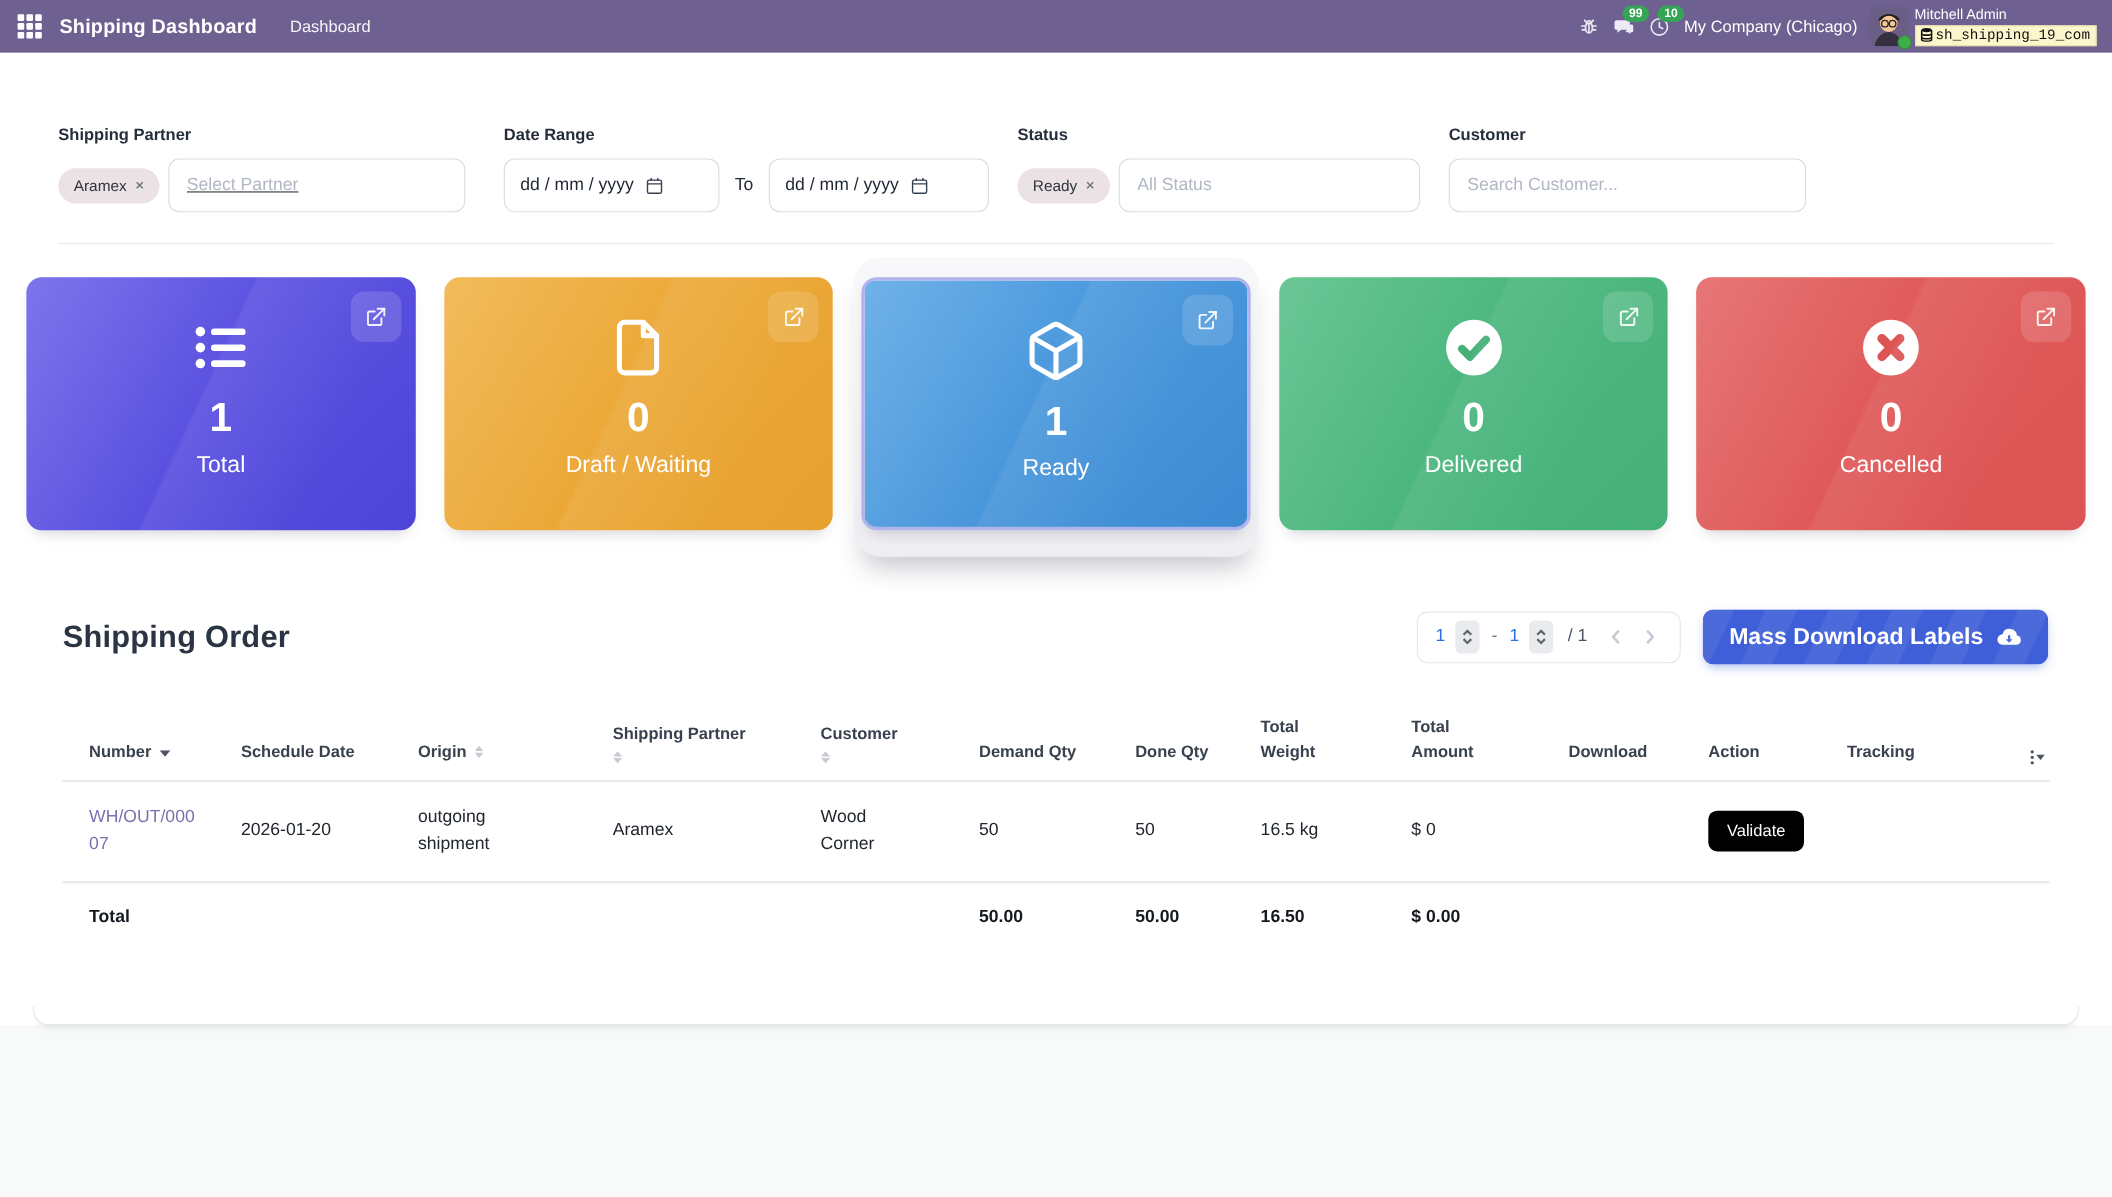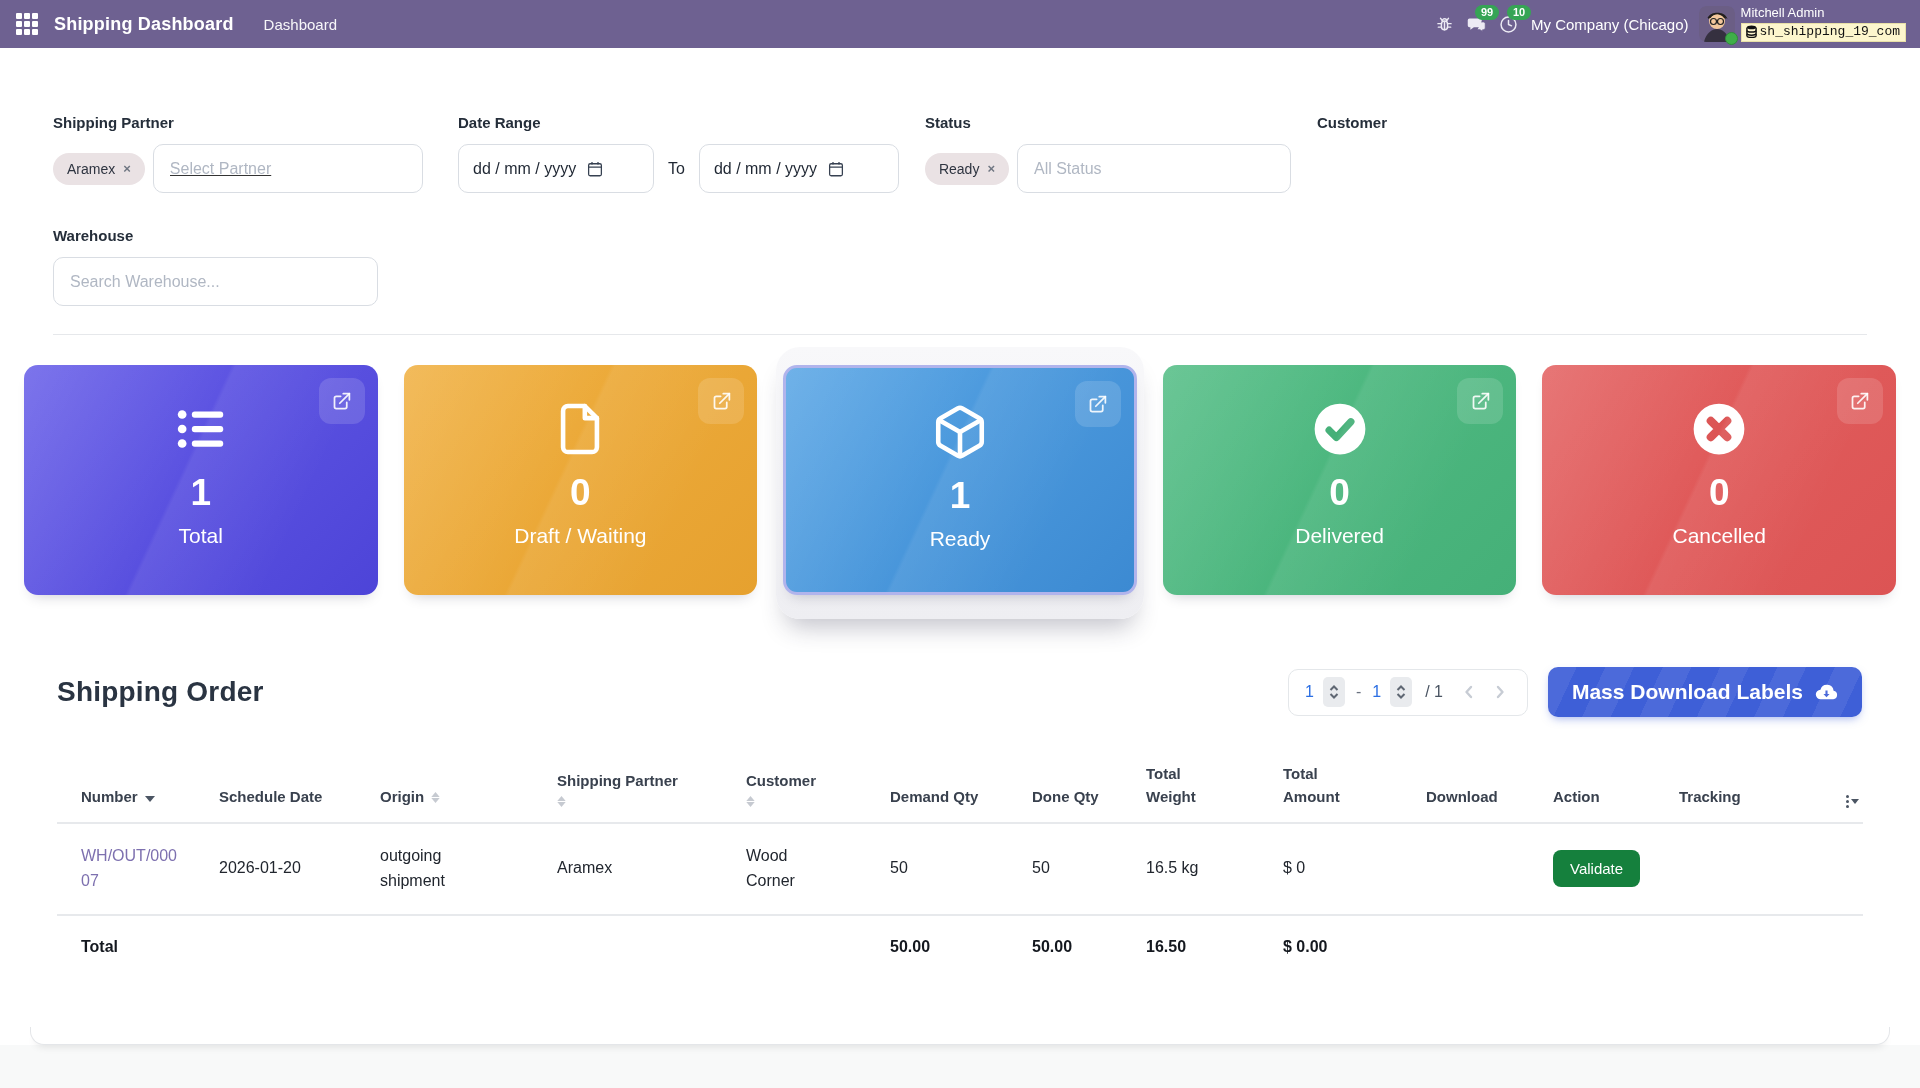--- a/index.html
+++ b/index.html
@@ -120,21 +120,21 @@
   .col-opts { justify-self:end; padding-right:4px; display:flex; align-items:center; gap:2px;
     cursor:pointer; }
   .col-opts .dots { display:flex; flex-direction:column; gap:2px; }
   .col-opts .dots i { width:3px; height:3px; border-radius:50%; background:#4b5563; }
   .col-opts svg { width:8px; height:5px; fill:#4b5563; }
   .trow { border-bottom:2px solid #e7e9ec; padding:20px 0; }
   .td { font-size:16px; color:#21262e; line-height:1.55; }
   .order-link { color:#7d70af; cursor:pointer; display:inline-block; max-width:96px;
     overflow-wrap:anywhere; }
   .narrow { display:inline-block; max-width:104px; }
-  .validate-btn { background:#15803d; color:#fff; border:none; border-radius:8px;
+  .validate-btn { background:#000000; color:#fff; border:none; border-radius:8px;
     font-family:"Liberation Sans",sans-serif; font-size:15px; padding:10px 17px; cursor:pointer; }
   .tfoot { padding:19px 0 22px; }
   .tfoot .td { font-weight:700; font-size:16px; color:#14181f; }
 
   
   .bottom-edge { margin:46px 30px 0; height:18px; border:1px solid #e4e6e9; border-top:none;
     border-radius:0 0 14px 14px; background:#fff; box-shadow:0 6px 8px -5px rgba(0,0,0,.12); }
 </style>
 </head>
 <body>
@@ -248,31 +248,26 @@
           <span class="pill">
             <span>Ready</span>
             <span class="x">×</span>
           </span>
           <input class="f-input" style="width: 274px;" placeholder="All Status">
         </div>
       </div>
 
       <div class="fgroup">
         <div class="flabel">Customer</div>
-      </div>
-    </div>
-
-    <div class="filters-row filters-row2">
-      <div class="fgroup">
-        <div class="flabel">Warehouse</div>
         <div class="fcontrols">
-          <input class="f-input" style="width: 325px;" placeholder="Search Warehouse...">
-        </div>
-      </div>
-    </div>
+          <input class="f-input" style="width: 325px;" placeholder="Search Customer...">
+        </div>
+      </div>
+    </div>
+
 
     <div class="divider"></div>
   </div>
 
   <div class="cards-row">
 
     <div class="card-slot">
       <div class="stat-card c-total">
         <div class="popout">
           <svg viewBox="0 0 24 24">

